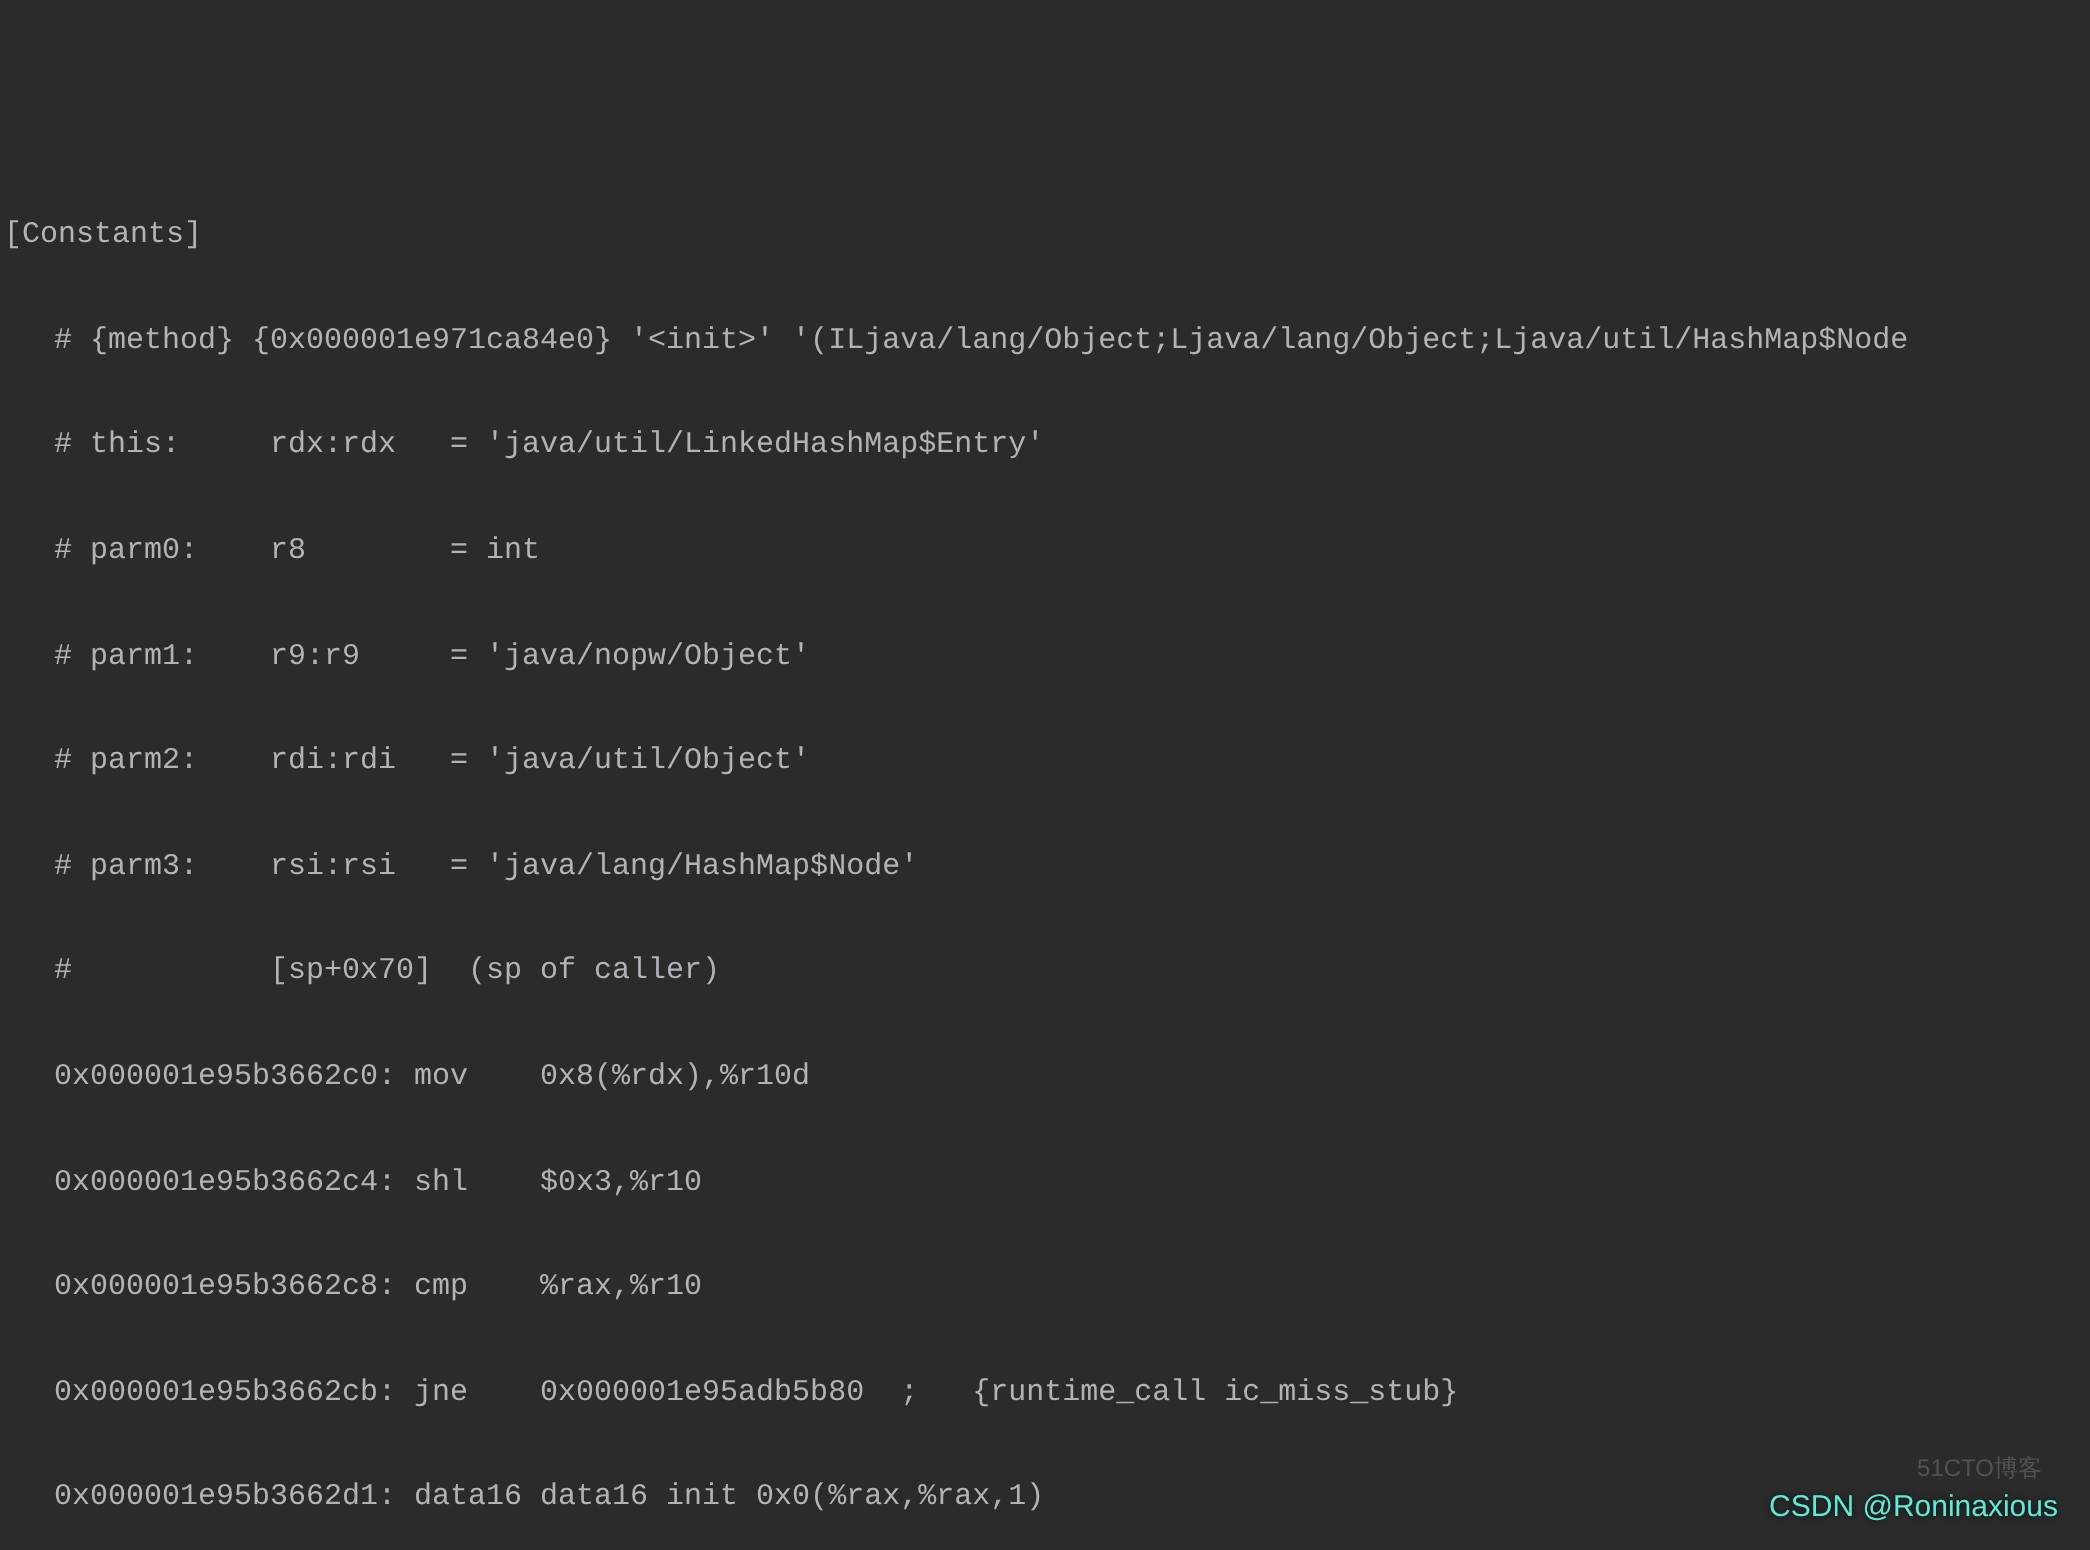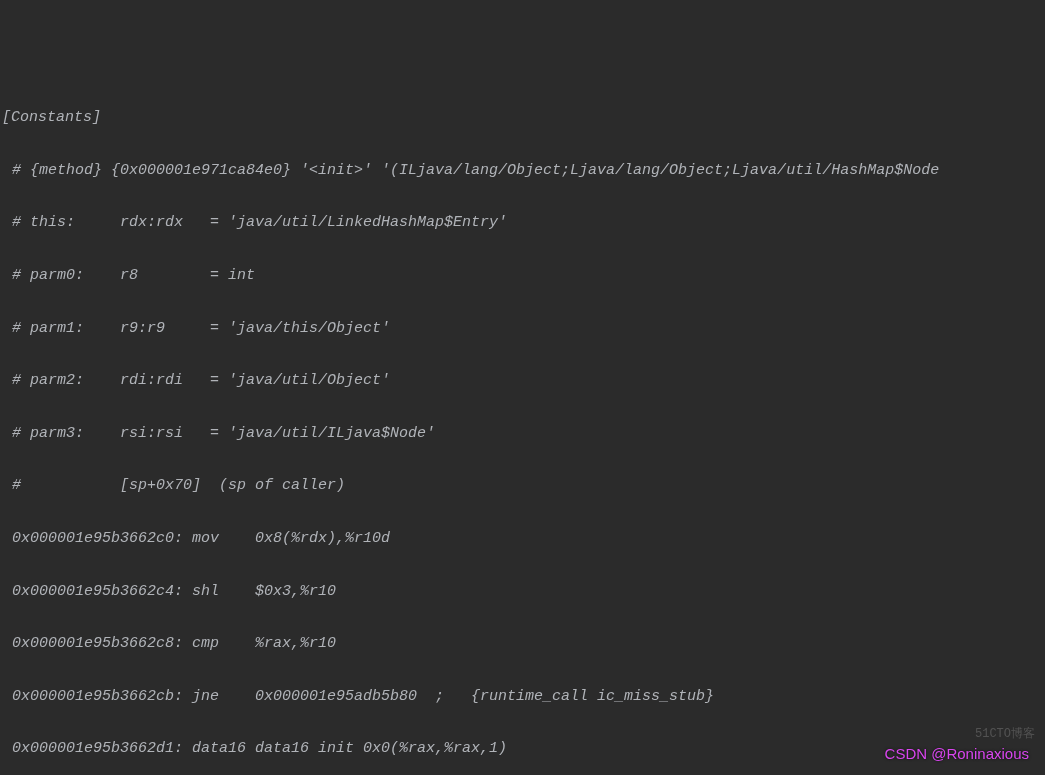--- a/index.html
+++ b/index.html
@@ -11,56 +11,55 @@
       color: #b0b3b8;
       overflow: hidden;
       width: 1045px;
       height: 775px;
       position: relative;
       white-space: pre;
     }
     .code-line {
       display: block;
       padding-left: 2px;
-      font-style: italic;
     }
-    .indent1 { padding-left: 12px; }
+    .indent1 { padding-left: 27px; }
     .section-header { padding-left: 2px; }
     .watermark-main {
       position: absolute;
       bottom: 8px;
       right: 16px;
-      color: #d946ef;
+      color: #5eead4;
       font-family: Arial, sans-serif;
       font-size: 15px;
       text-shadow: 0 0 3px rgba(0,0,0,0.7);
       pointer-events: none;
     }
     .watermark-sub {
       position: absolute;
       bottom: 28px;
-      right: 10px;
+      right: 24px;
       color: rgba(200,200,200,0.25);
-      font-family: Liberation Mono, monospace;
+      font-family: Liberation Sans, sans-serif;
       font-size: 12px;
       pointer-events: none;
     }
   </style>
 </head>
 <body>
 
 
 
 <span class="code-line section-header">[Constants]</span>
 <span class="code-line indent1"># {method} {0x000001e971ca84e0} '&lt;init&gt;' '(ILjava/lang/Object;Ljava/lang/Object;Ljava/util/HashMap$Node</span>
 <span class="code-line indent1"># this:     rdx:rdx   = 'java/util/LinkedHashMap$Entry'</span>
 <span class="code-line indent1"># parm0:    r8        = int</span>
-<span class="code-line indent1"># parm1:    r9:r9     = 'java/this/Object'</span>
+<span class="code-line indent1"># parm1:    r9:r9     = 'java/nopw/Object'</span>
 <span class="code-line indent1"># parm2:    rdi:rdi   = 'java/util/Object'</span>
-<span class="code-line indent1"># parm3:    rsi:rsi   = 'java/util/ILjava$Node'</span>
+<span class="code-line indent1"># parm3:    rsi:rsi   = 'java/lang/HashMap$Node'</span>
 <span class="code-line indent1">#           [sp+0x70]  (sp of caller)</span>
 <span class="code-line indent1">0x000001e95b3662c0: mov    0x8(%rdx),%r10d</span>
 <span class="code-line indent1">0x000001e95b3662c4: shl    $0x3,%r10</span>
 <span class="code-line indent1">0x000001e95b3662c8: cmp    %rax,%r10</span>
 <span class="code-line indent1">0x000001e95b3662cb: jne    0x000001e95adb5b80  ;   {runtime_call ic_miss_stub}</span>
 <span class="code-line indent1">0x000001e95b3662d1: data16 data16 init 0x0(%rax,%rax,1)</span>
 
 
 
 

